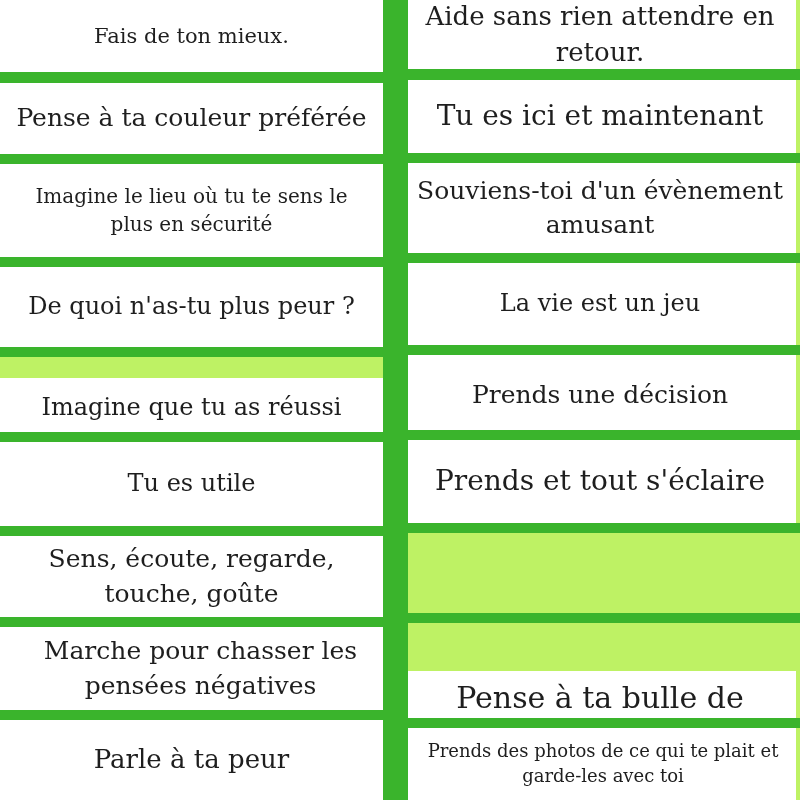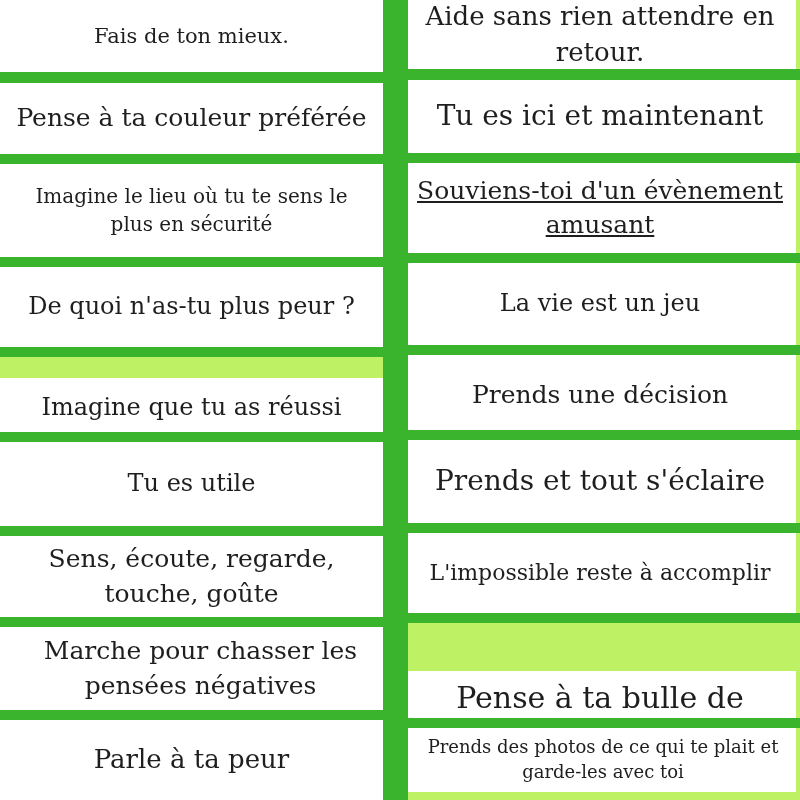--- a/index.html
+++ b/index.html
@@ -82,40 +82,37 @@
     </div>
 
   <div class="card col-right" style="top:0;height:69px;">
       <span class="txt" style="font-size:26px;">Aide sans rien attendre en
 retour.</span>
     </div>
   <div class="card col-right" style="top:80px;height:73px;">
       <span class="txt" style="font-size:28px;">Tu es ici et maintenant</span>
     </div>
   <div class="card col-right" style="top:163px;height:90px;">
-      <span class="txt" style="font-size:25px;text-decoration:underline;">Souviens-toi d'un évènement
+      <span class="txt" style="font-size:25px;">Souviens-toi d'un évènement
 amusant</span>
     </div>
   <div class="card col-right" style="top:263px;height:82px;">
       <span class="txt" style="font-size:24px;">La vie est un jeu</span>
     </div>
   <div class="card col-right" style="top:355px;height:80px;">
       <span class="txt" style="font-size:25px;">Prends une décision</span>
     </div>
   <div class="card col-right" style="top:440px;height:83px;">
       <span class="txt" style="font-size:28px;">Prends et tout s'éclaire</span>
     </div>
-  <div class="card col-right" style="top:533px;height:80px;">
-      <span class="txt" style="font-size:22px;">L'impossible reste à accomplir</span>
-    </div>
   <div class="card col-right" style="top:623px;height:95px;margin-top:48px;">
       <span class="txt" style="font-size:30px;">Pense à ta bulle de
 sérénité autour de toi</span>
     </div>
-  <div class="card col-right" style="top:728px;height:64px;padding-left:12px;">
+  <div class="card col-right" style="top:728px;height:72px;padding-left:12px;">
       <span class="txt" style="font-size:18px;">Prends des photos de ce qui te plait et
 garde-les avec toi</span>
     </div>
 
   <div class="bar hbar-left" style="top:72px;height:11px;"></div>
   <div class="bar hbar-left" style="top:154px;"></div>
   <div class="bar hbar-left" style="top:257px;"></div>
   <div class="bar hbar-left" style="top:347px;"></div>
   <div class="bar hbar-left" style="top:432px;"></div>
   <div class="bar hbar-left" style="top:526px;"></div>

